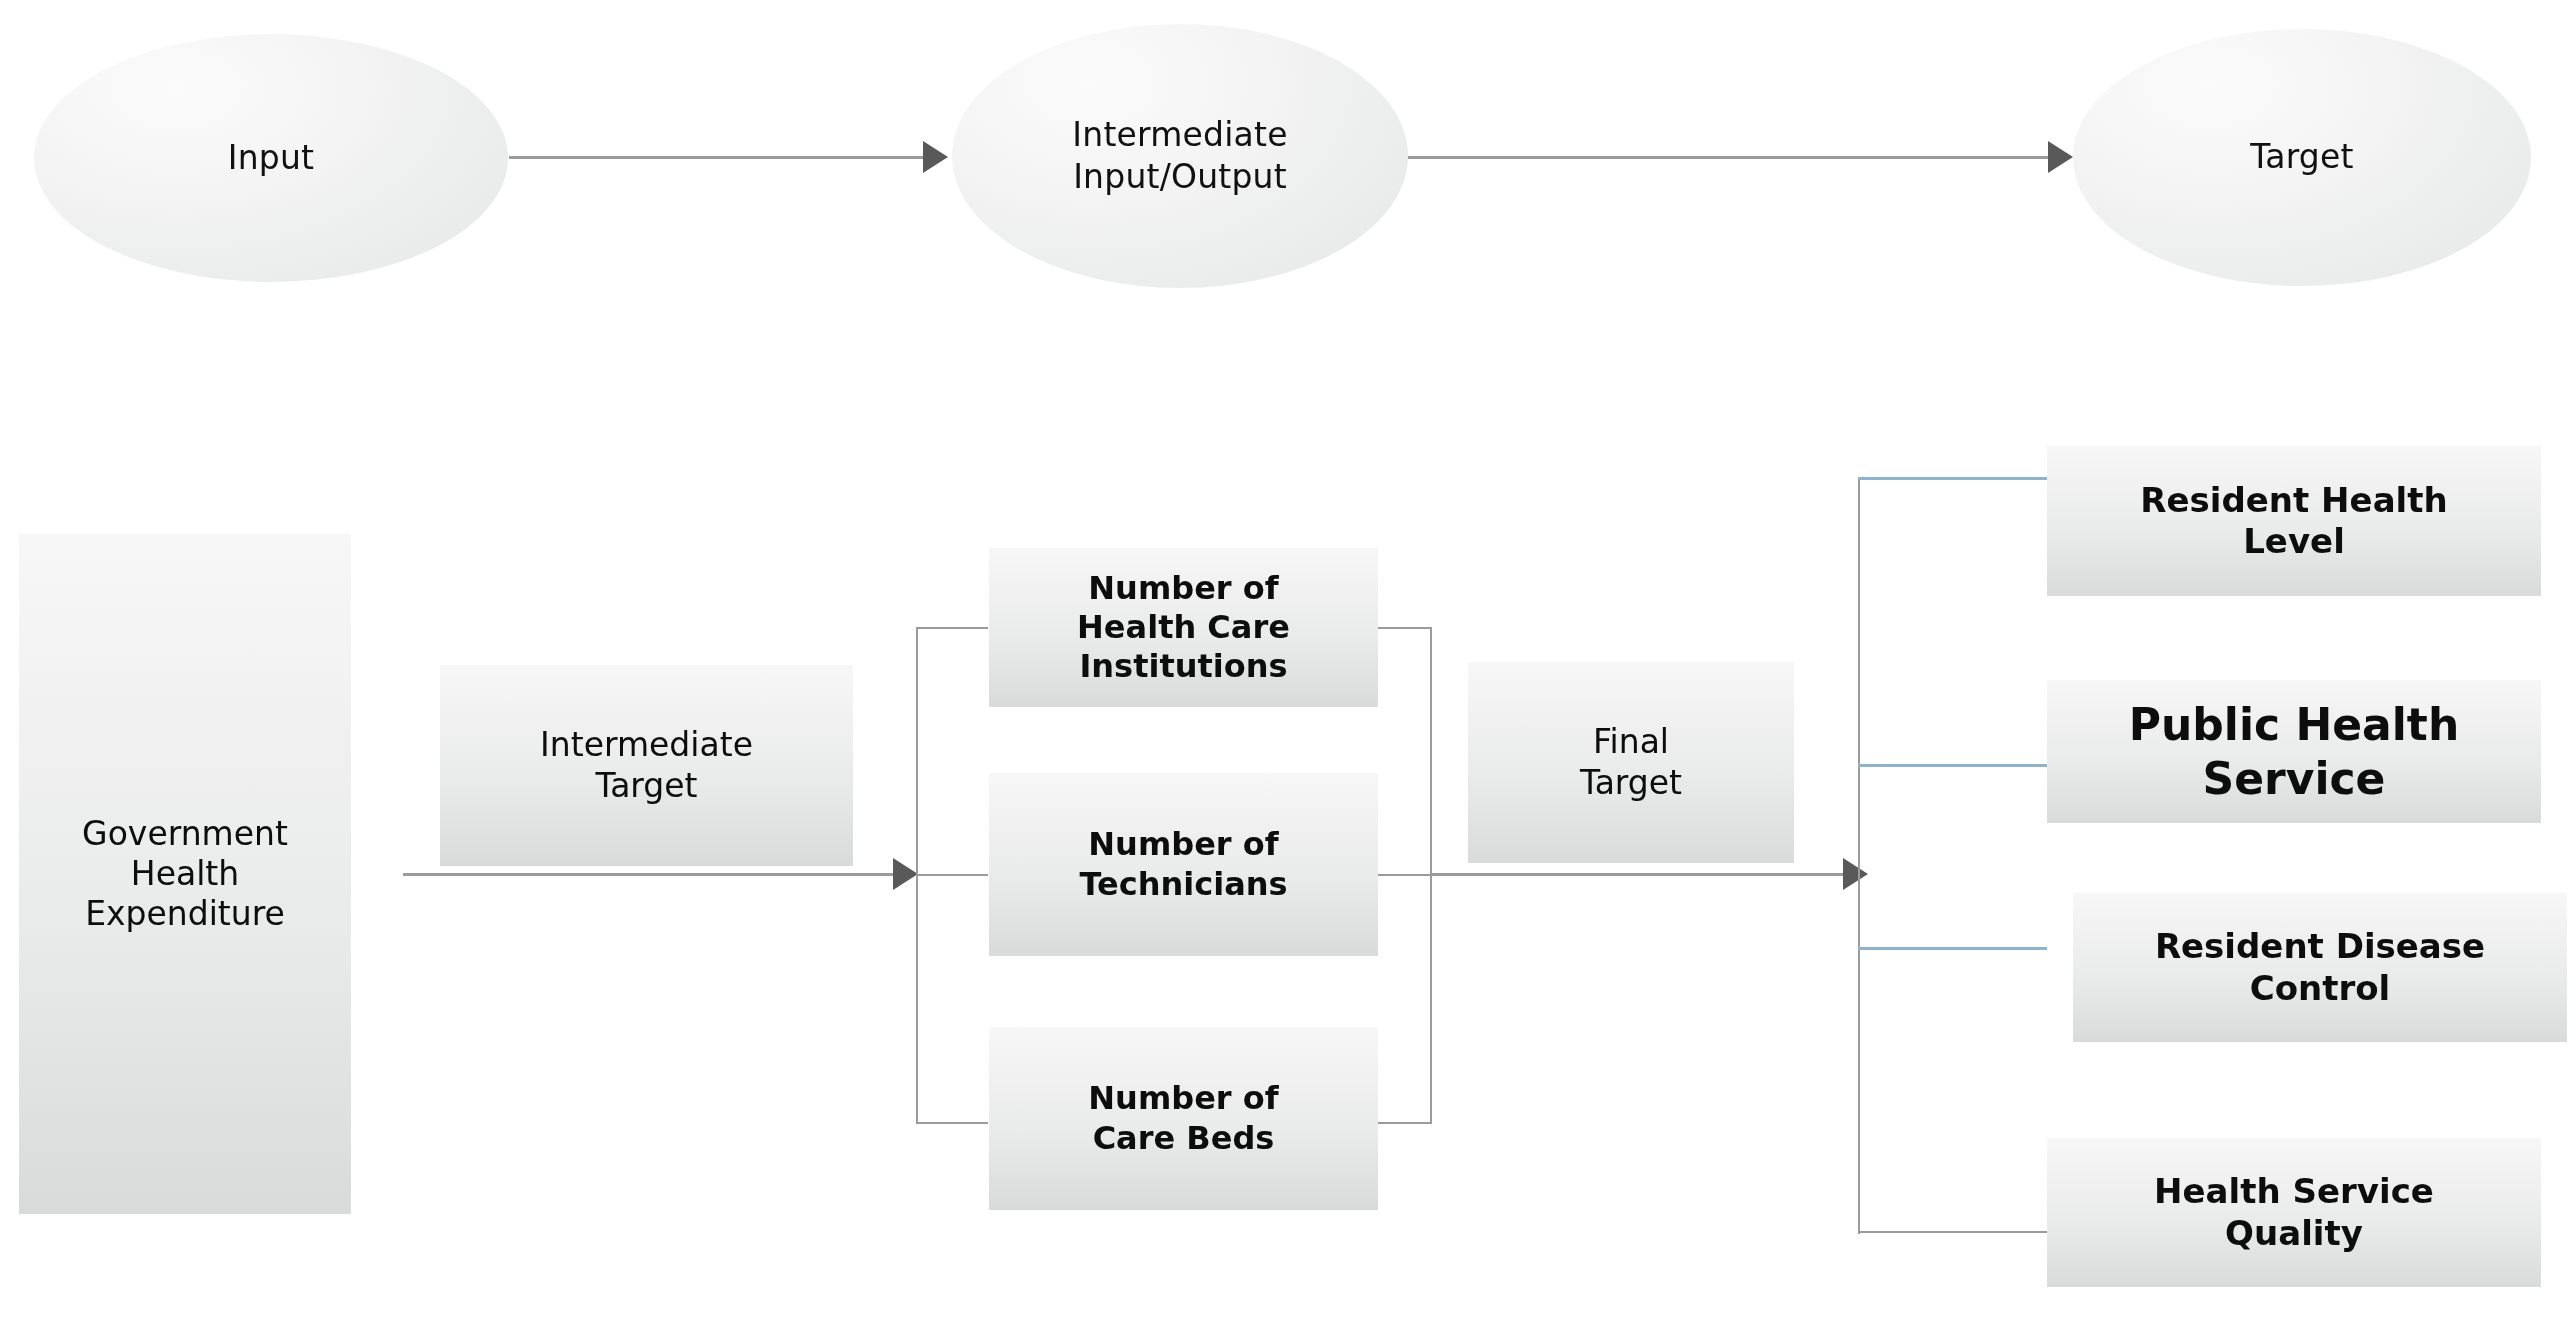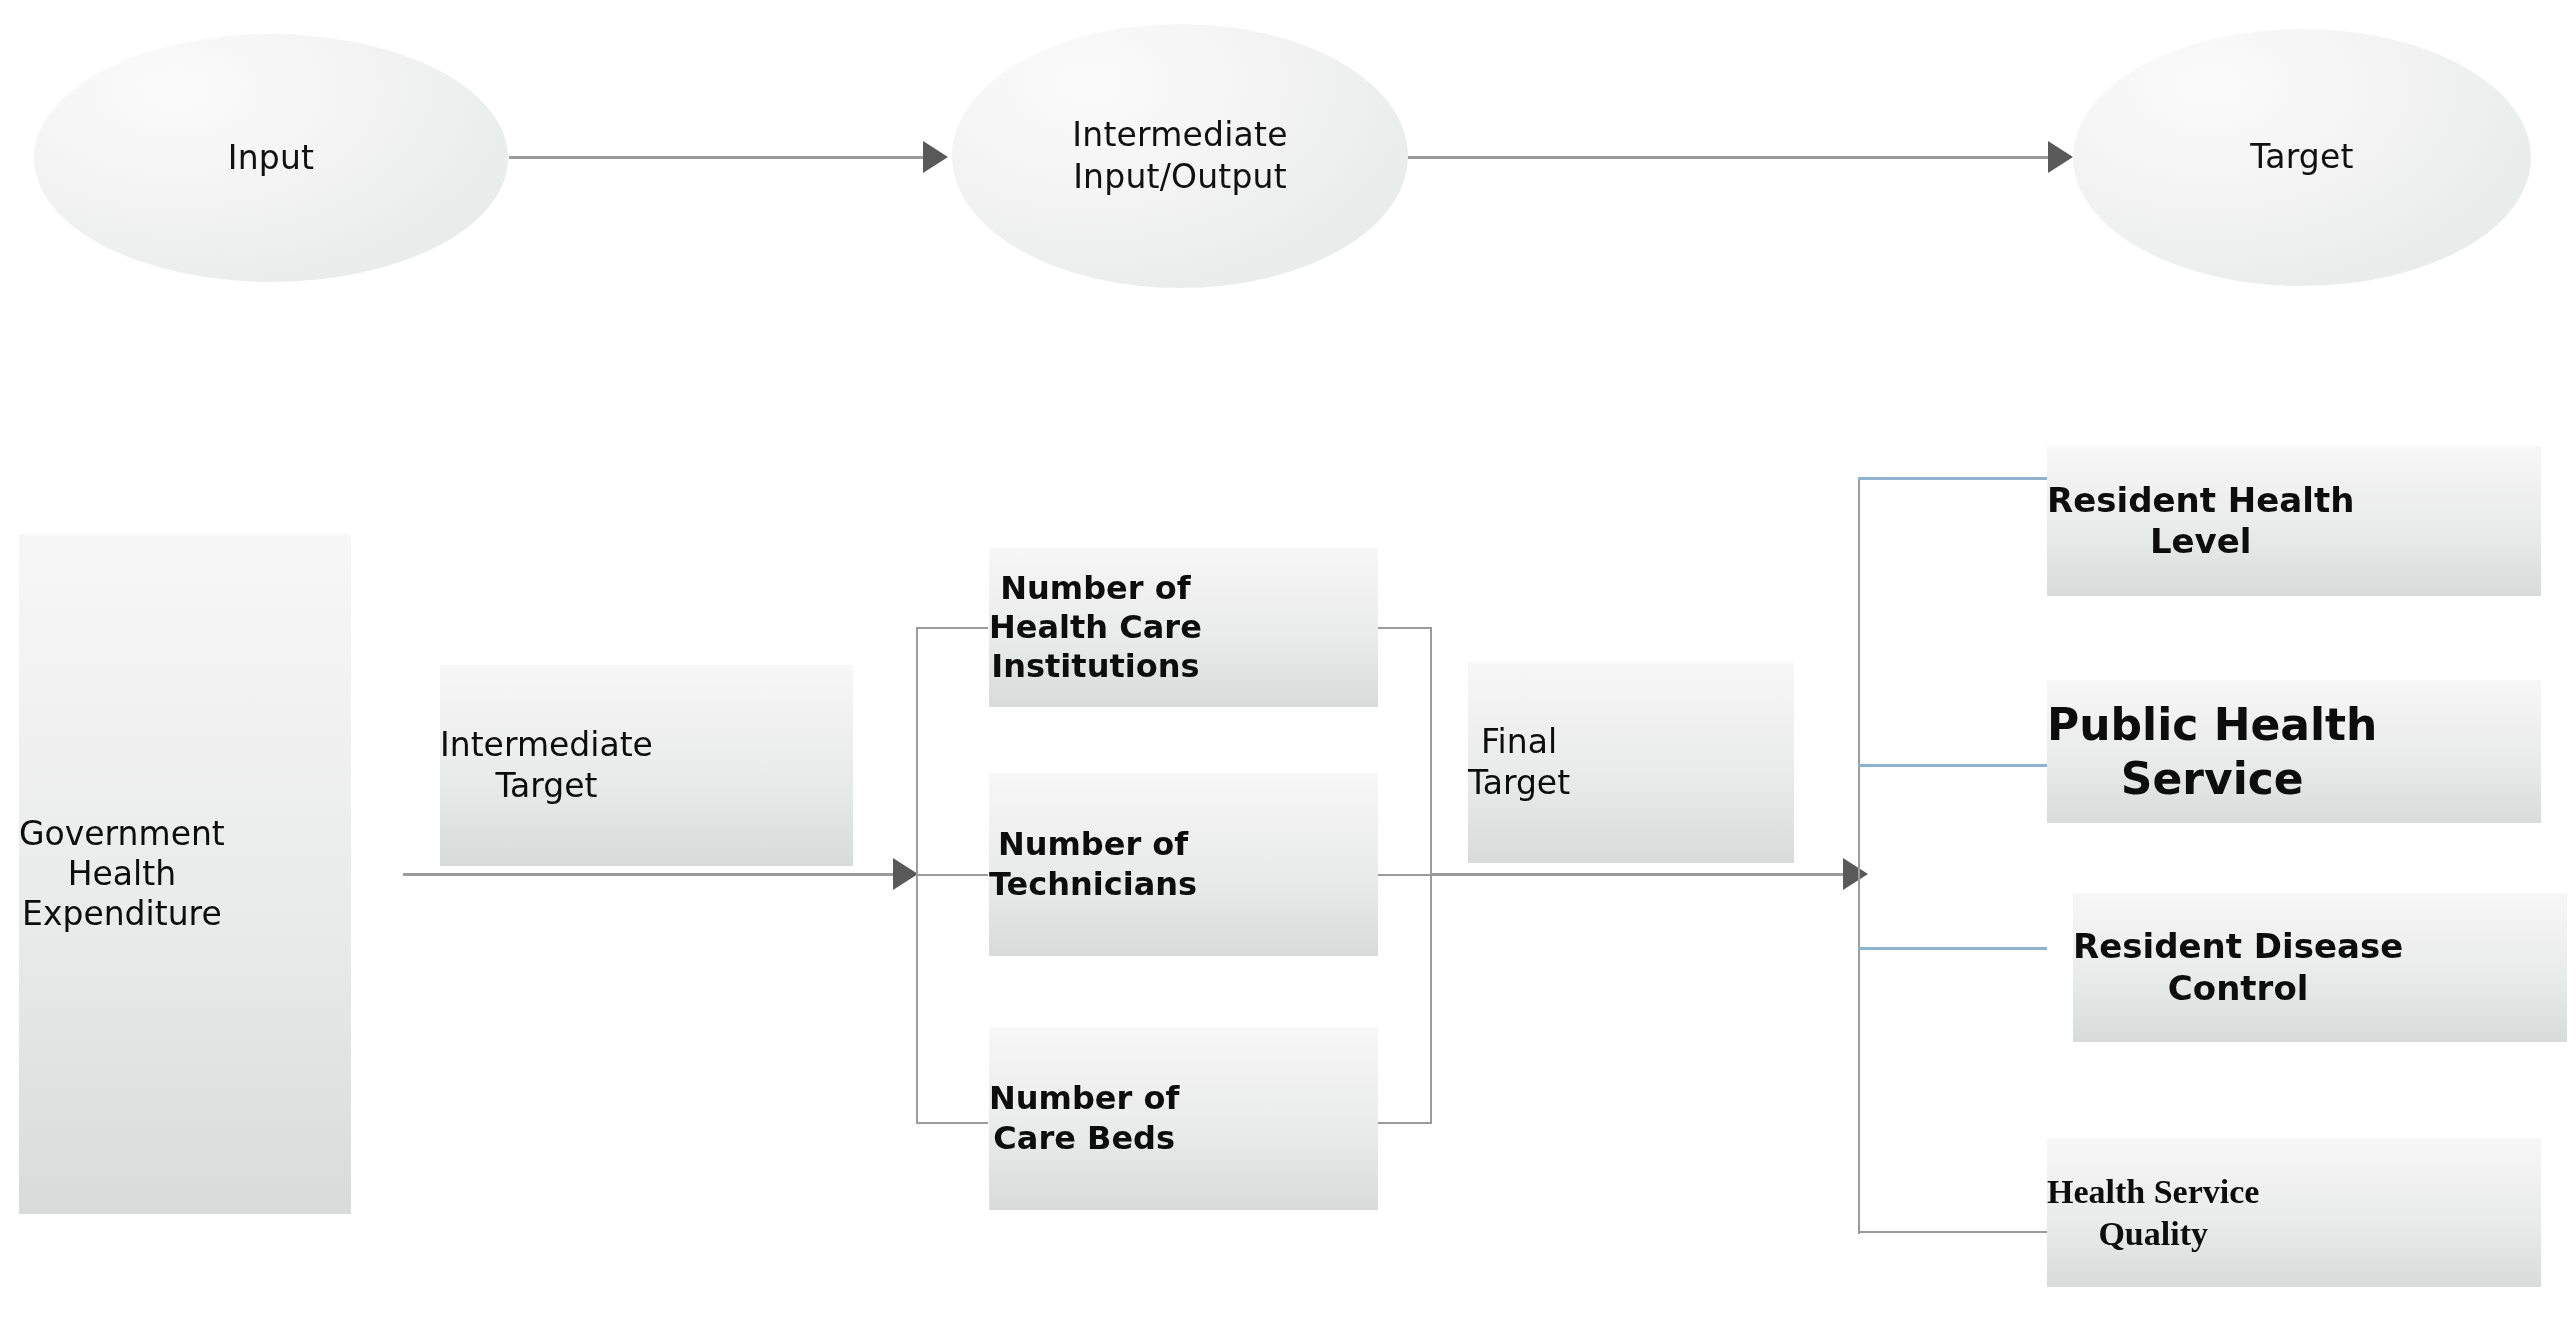--- a/index.html
+++ b/index.html
@@ -31,21 +31,21 @@
     font-weight: 400;
     line-height: 1.28;
     letter-spacing: 0.2px;
   }
 
   
   .node {
     position: absolute;
     display: flex;
     align-items: center;
-    justify-content: flex-start;
+    justify-content: center;
     text-align: center;
     color: #0d0d0d;
     font-weight: 700;
     line-height: 1.22;
     background: linear-gradient(to bottom, #f7f7f7 0%, #f2f2f2 22%, #e9eaea 58%, #dcdddd 92%, #d9dada 100%);
   }
   .node.plain { font-weight: 400; }
 
   
   .hline {
@@ -159,18 +159,18 @@
     <span style="white-space:pre-line;">Public Health
 Service</span>
   </div>
 
   <div class="node" style="left:2047px; top:893px; width:494px; height:149px; font-size:34px;margin-left:26px;">
     <span style="white-space:pre-line;">Resident Disease
 Control</span>
   </div>
 
   <div class="node" style="left:2047px; top:1138px; width:494px; height:149px; font-size:34px;">
-    <span style="white-space:pre-line;font-family:Liberation Serif, serif;">Health Service
+    <span style="white-space:pre-line;">Health Service
 Quality</span>
   </div>
 
 </div>
 
 
 </body></html>

